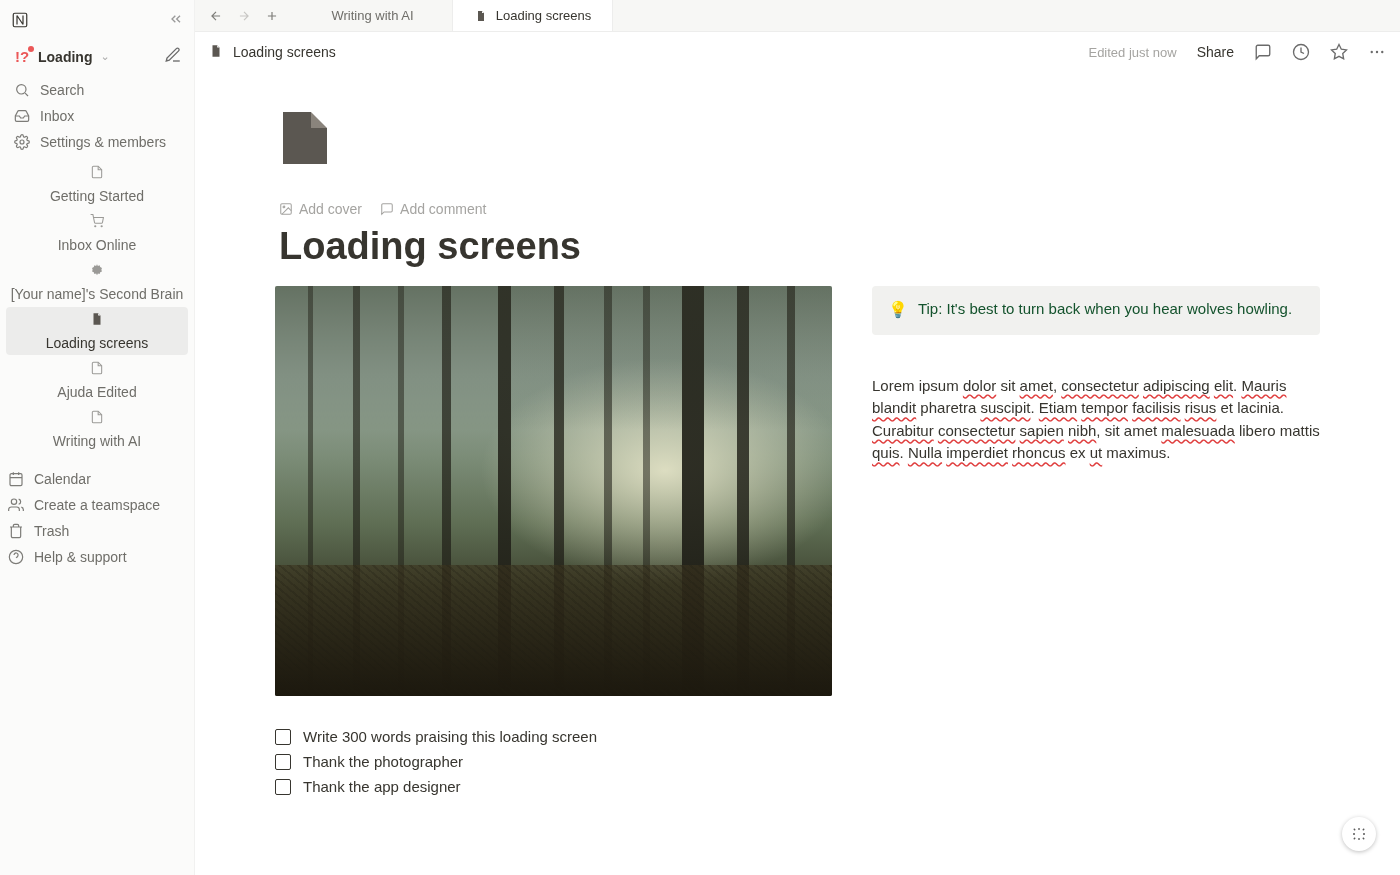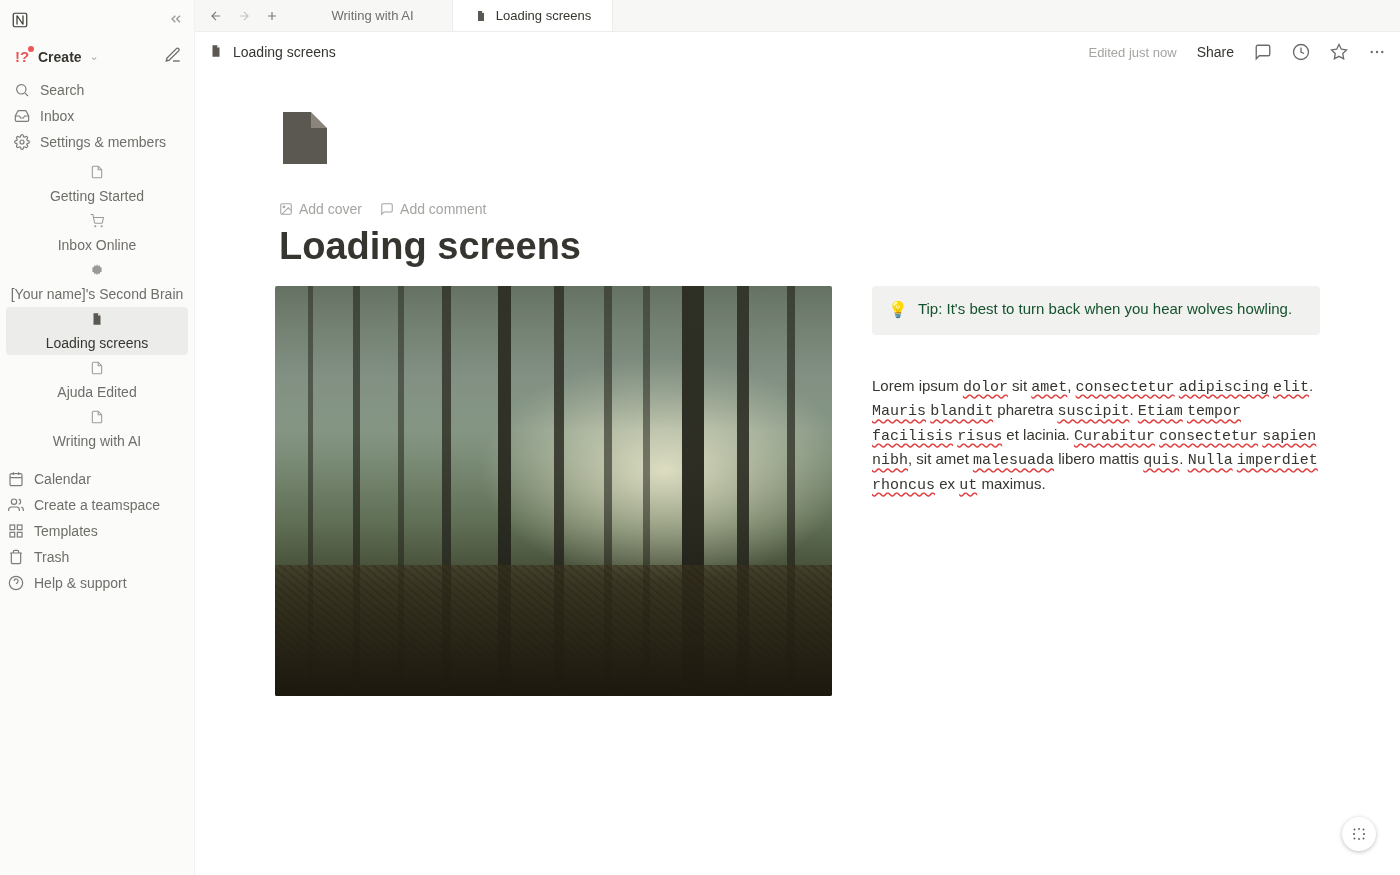--- a/index.html
+++ b/index.html
@@ -163,21 +163,21 @@
     .checkbox { width:16px; height:16px; border:1.5px solid #37352f; border-radius:2px; flex-shrink:0; cursor:pointer;}
     .todo span { font-size:15px; color:#37352f; }
 
     .callout {
       background:#f1f1ef; border-radius:4px; padding:14px 16px; display:flex; gap:10px; align-items:flex-start;
     }
     .callout .bulb { flex-shrink:0; font-size:16px; line-height:1.3; }
     .callout span.txt { font-size:15px; color:#14532d; }
 
     .paragraph { margin-top: 40px; font-size:15px; line-height:1.5; color:#37352f;}
-    .paragraph .sq { text-decoration: underline; text-decoration-style: wavy; text-decoration-color: #e03e3e; text-underline-offset: 3px; font-family: Liberation Mono, monospace;}
+    .paragraph .sq { text-decoration: underline; text-decoration-style: wavy; text-decoration-color: #e03e3e; text-underline-offset: 3px;}
 
     
     .fab {
       position: fixed; right: 24px; bottom: 24px; width: 34px; height: 34px; border-radius: 50%;
       background:#fff; box-shadow: 0 1px 4px rgba(0,0,0,.25); display:flex; align-items:center; justify-content:center;
       cursor:pointer; color:#5a5a5a; font-size:16px;
     }
   </style>
 </head>
 <body>
@@ -195,21 +195,21 @@
       <div class="collapse-icon">
         <svg width="16" height="16" viewBox="0 0 24 24" fill="none" stroke="currentColor" stroke-width="2">
             <path d="M11 17l-5-5 5-5M18 17l-5-5 5-5"></path>
           </svg>
       </div>
     </div>
 
     <div class="workspace-row">
       <div class="workspace-left">
         <div class="workspace-icon">!?</div>
-        <span class="workspace-name">Create</span>
+        <span class="workspace-name">Loading</span>
         <span class="chevron">⌄</span>
       </div>
       <div class="compose-icon">
         <svg width="18" height="18" viewBox="0 0 24 24" fill="none" stroke="currentColor" stroke-width="1.8">
             <path d="M12 20h9"></path>
             <path d="M16.5 3.5a2.1 2.1 0 113 3L7 19l-4 1 1-4 12.5-12.5z"></path>
           </svg>
       </div>
     </div>
 
@@ -304,29 +304,20 @@
           </svg>
         <span class="lbl">Calendar</span>
       </div>
       <div class="nav-item">
         <svg viewBox="0 0 24 24" fill="none" stroke="currentColor" stroke-width="1.8">
             <path d="M17 21v-2a4 4 0 00-4-4H5a4 4 0 00-4 4v2"></path>
             <circle cx="9" cy="7" r="4"></circle>
             <path d="M23 21v-2a4 4 0 00-3-3.87M16 3.13a4 4 0 010 7.75"></path>
           </svg>
         <span class="lbl">Create a teamspace</span>
-      </div>
-      <div class="nav-item">
-        <svg viewBox="0 0 24 24" fill="none" stroke="currentColor" stroke-width="1.8">
-            <rect x="3" y="3" width="7" height="7"></rect>
-            <rect x="14" y="3" width="7" height="7"></rect>
-            <rect x="14" y="14" width="7" height="7"></rect>
-            <rect x="3" y="14" width="7" height="7"></rect>
-          </svg>
-        <span class="lbl">Templates</span>
       </div>
       <div class="nav-item">
         <svg viewBox="0 0 24 24" fill="none" stroke="currentColor" stroke-width="1.8">
             <path d="M3 6h18M8 6V4a2 2 0 012-2h4a2 2 0 012 2v2m3 0v14a2 2 0 01-2 2H7a2 2 0 01-2-2V6h14z"></path>
           </svg>
         <span class="lbl">Trash</span>
       </div>
       <div class="nav-item">
         <svg viewBox="0 0 24 24" fill="none" stroke="currentColor" stroke-width="1.8">
             <circle cx="12" cy="12" r="10"></circle>
@@ -438,20 +429,34 @@
                   <div class="trunk f6"></div>
                 <div class="trunk f7"></div>
                   <div class="trunk f8"></div>
                   <div class="trunk f9"></div>
                 <div class="trunk f10"></div>
                   <div class="trunk f11"></div>
               </div>
               <div class="floor"></div>
             </div>
 
+            <div class="todos">
+              <div class="todo">
+                <div class="checkbox"></div>
+                <span>Write 300 words praising this loading screen</span>
+              </div>
+              <div class="todo">
+                <div class="checkbox"></div>
+                <span>Thank the photographer</span>
+              </div>
+              <div class="todo">
+                <div class="checkbox"></div>
+                <span>Thank the app designer</span>
+              </div>
+            </div>
           </div>
 
           <div class="col-right">
             <div class="callout">
               <span class="bulb">💡</span>
               <span class="txt">Tip: It's best to turn back when you hear wolves howling.</span>
             </div>
 
             <div class="paragraph">
               <span>Lorem ipsum </span><span class="sq">dolor</span><span> sit </span><span class="sq">amet</span><span>, </span><span class="sq">consectetur</span><span> </span><span class="sq">adipiscing</span><span> </span><span class="sq">elit</span><span>. </span><span class="sq">Mauris</span><span> </span><span class="sq">blandit</span><span> pharetra </span><span class="sq">suscipit</span><span>. </span><span class="sq">Etiam</span><span> </span><span class="sq">tempor</span><span> </span><span class="sq">facilisis</span><span> </span><span class="sq">risus</span><span> et lacinia. </span><span class="sq">Curabitur</span><span> </span><span class="sq">consectetur</span><span> </span><span class="sq">sapien</span><span> </span><span class="sq">nibh</span><span>, sit amet </span><span class="sq">malesuada</span><span> libero mattis </span><span class="sq">quis</span><span>. </span><span class="sq">Nulla</span><span> </span><span class="sq">imperdiet</span><span> </span><span class="sq">rhoncus</span><span> ex </span><span class="sq">ut</span><span> maximus.</span>

